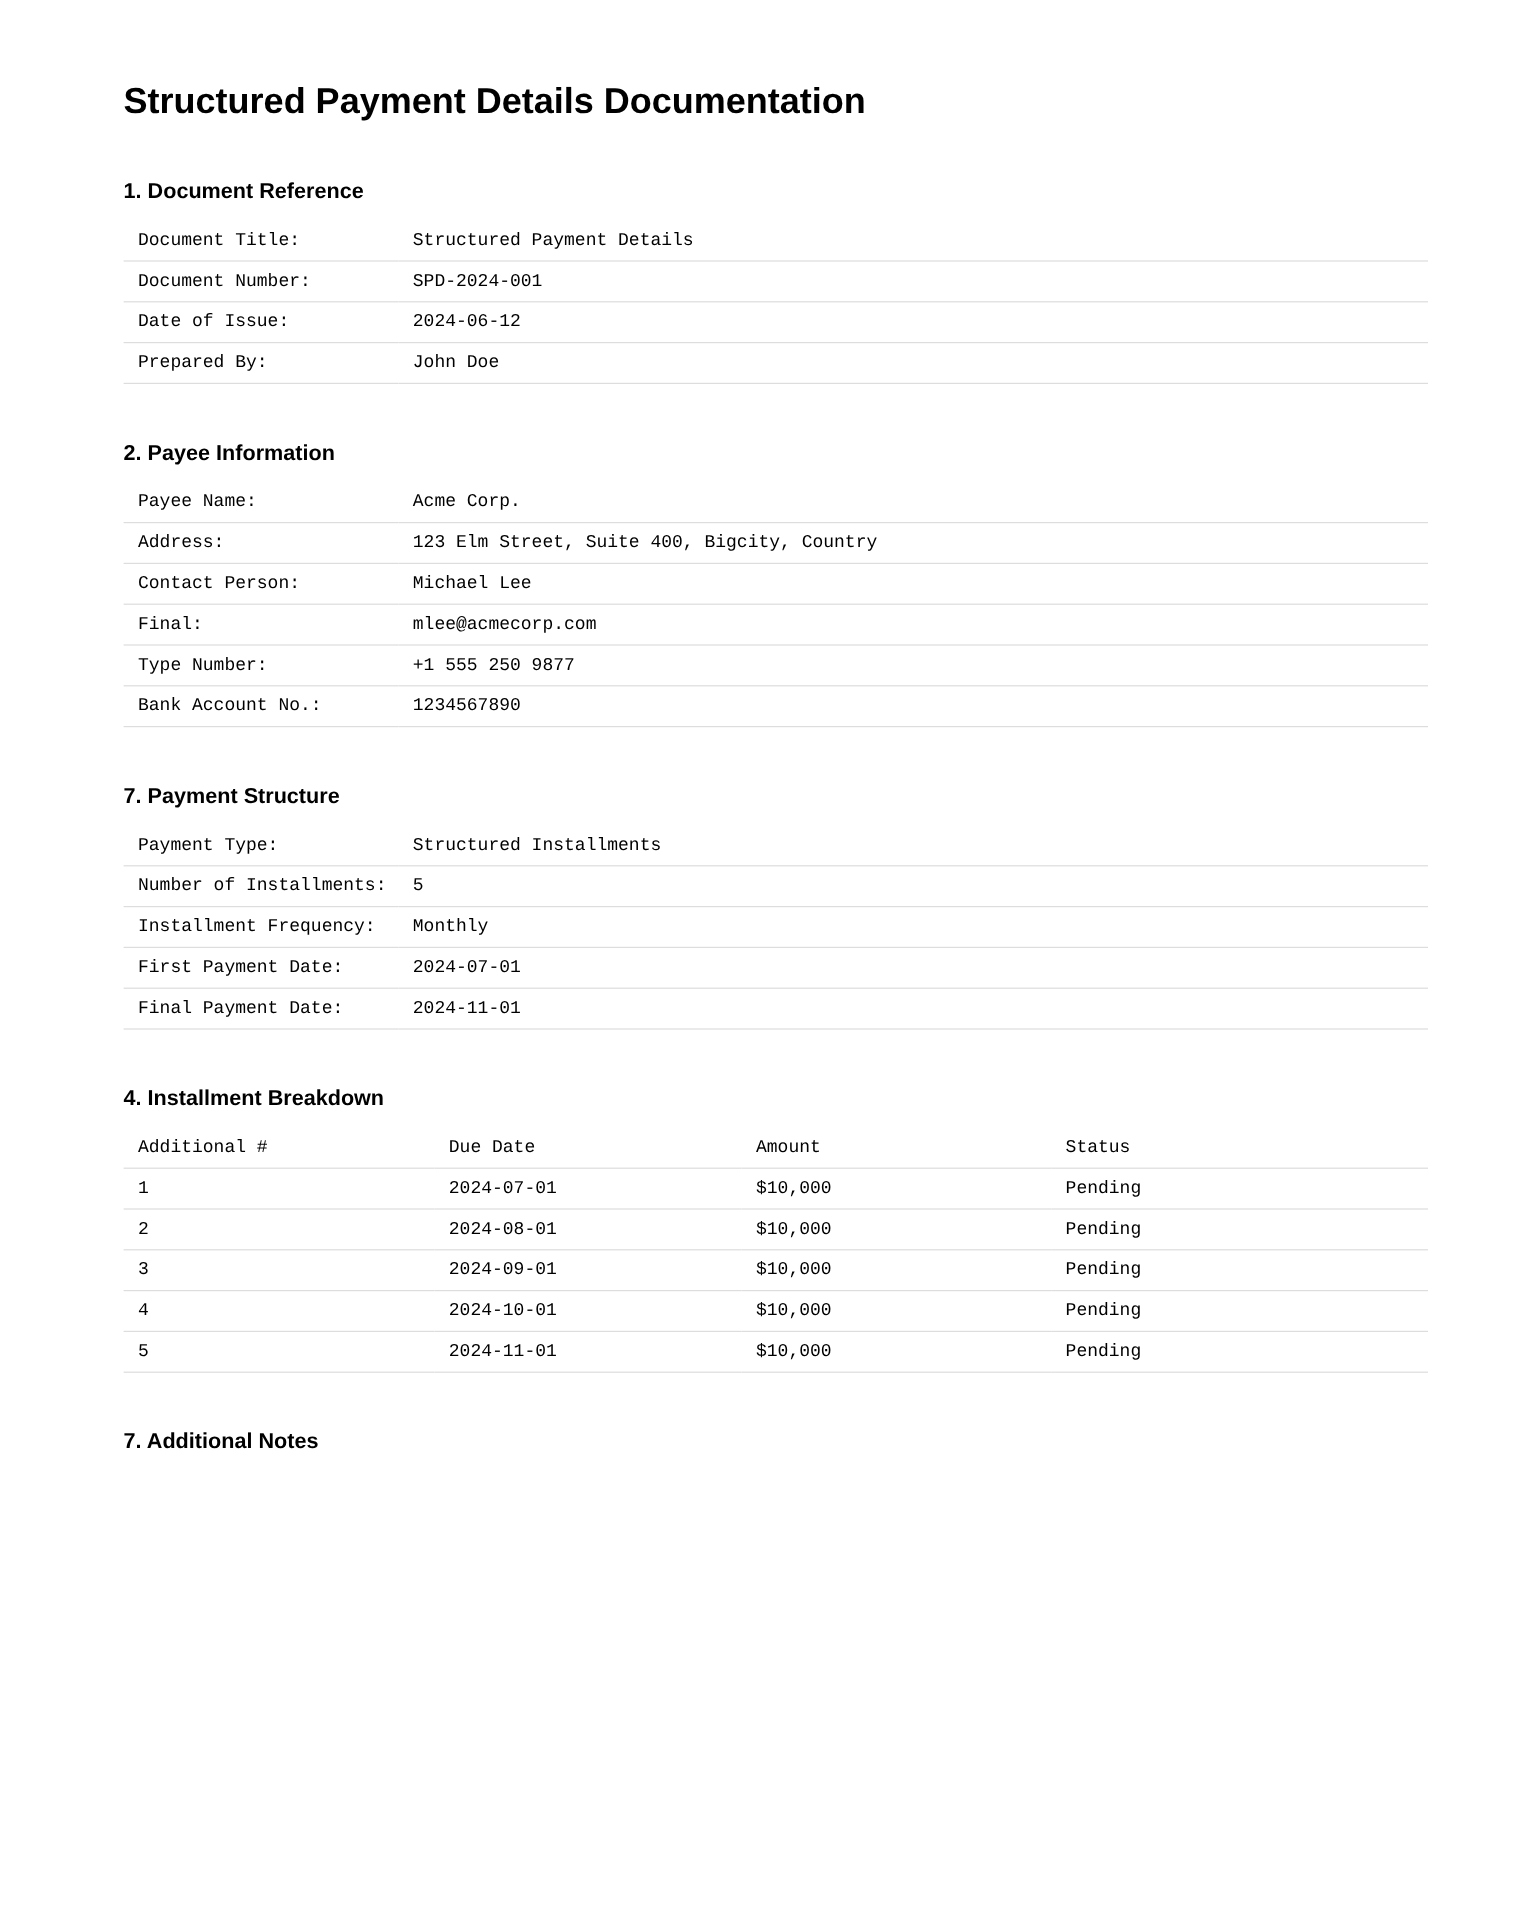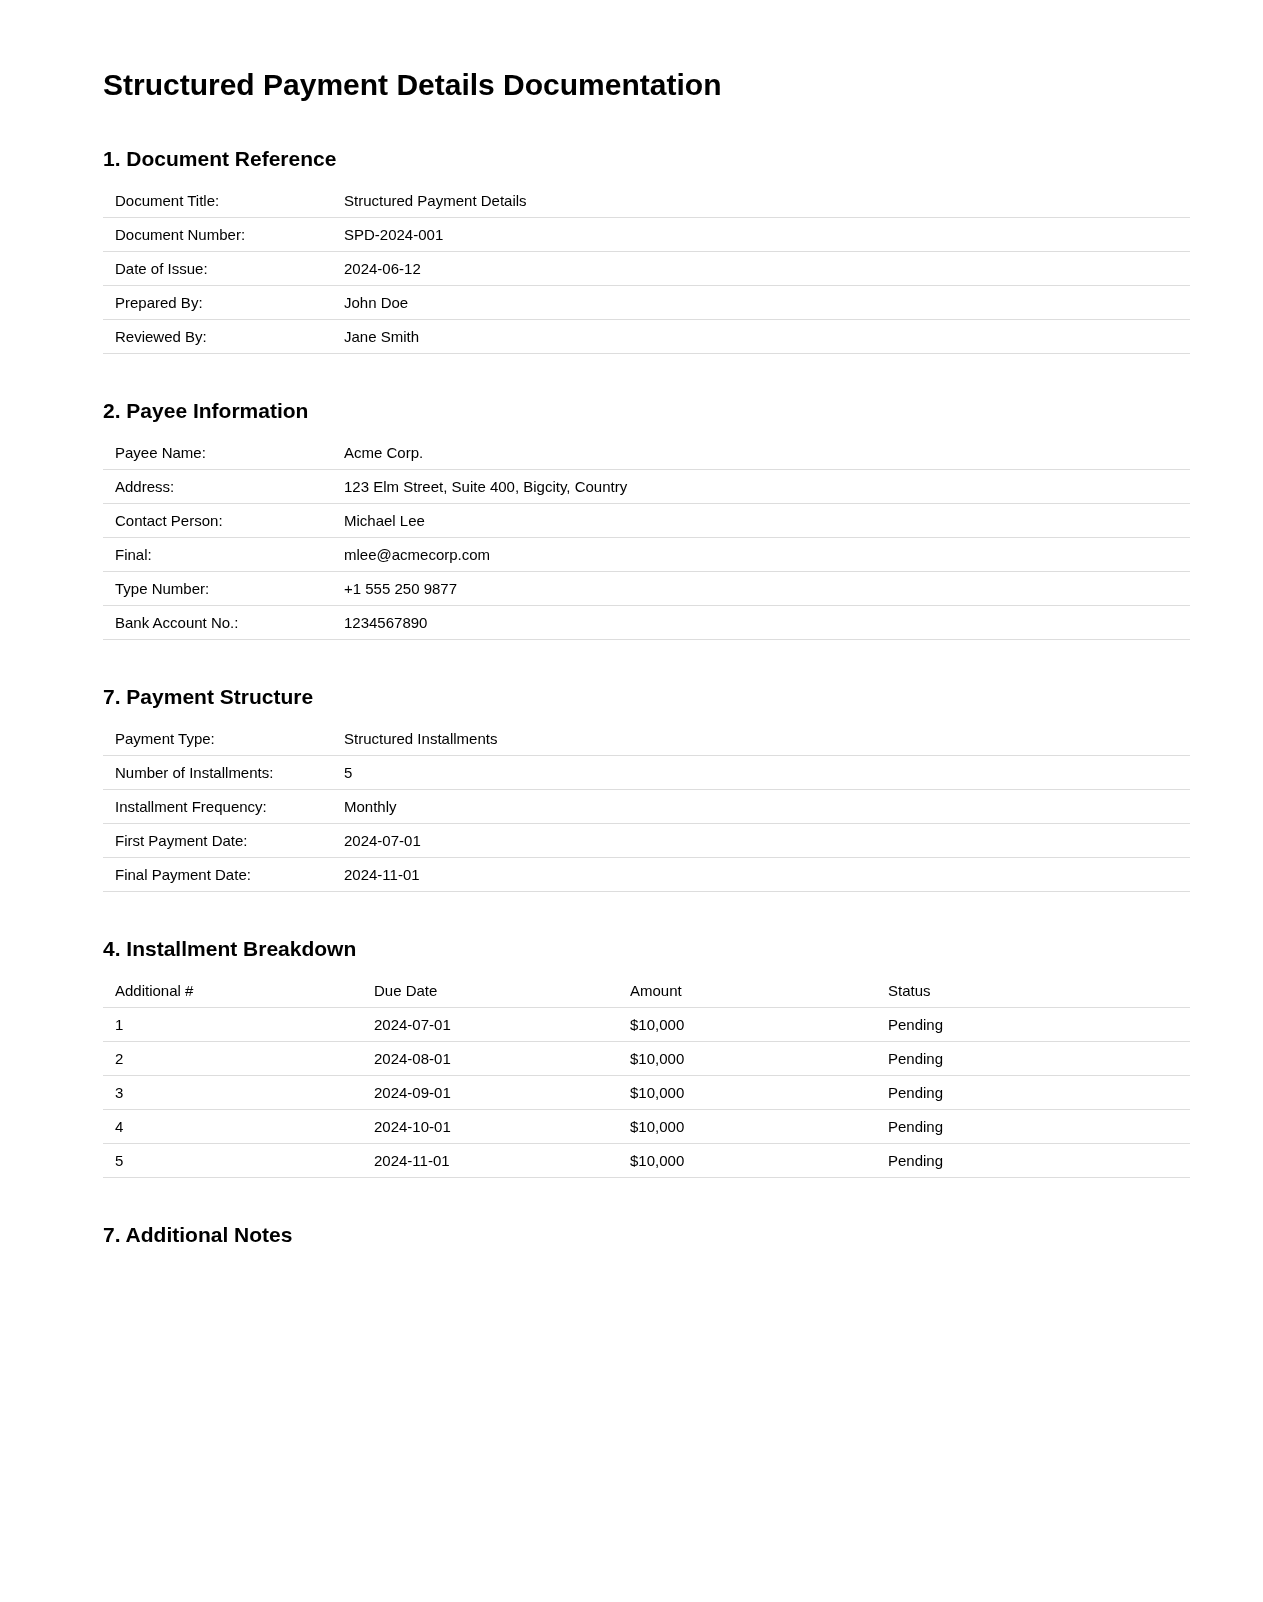--- a/index.html
+++ b/index.html
@@ -21,29 +21,30 @@
     padding: 68px 73px 0 103px;
   }
   h1.doc-title {
     font-size: 30px;
     line-height: 34px;
     font-weight: 700;
     margin: 0;
     letter-spacing: 0;
   }
   h2.section-heading {
-    font-size: 21px;
+    font-size: 18px;
     line-height: 24px;
     font-weight: 700;
     margin: 45px 0 13px 0;
   }
   table {
     width: 100%;
     border-collapse: collapse;
     table-layout: fixed;
+    font-family: Liberation Mono, monospace;
   }
   th, td {
     font-size: 15px;
     line-height: 17px;
     font-weight: 400;
     text-align: left;
     vertical-align: middle;
     padding: 8px 12px;
     border-bottom: 1px solid #dddddd;
     color: #000000;
@@ -79,24 +80,20 @@
             <td class="value-cell">SPD-2024-001</td>
           </tr>
           <tr>
             <td class="label-cell">Date of Issue:</td>
             <td class="value-cell">2024-06-12</td>
           </tr>
           <tr>
             <td class="label-cell">Prepared By:</td>
             <td class="value-cell">John Doe</td>
           </tr>
-          <tr>
-            <td class="label-cell">Reviewed By:</td>
-            <td class="value-cell">Jane Smith</td>
-          </tr>
         </tbody>
       </table>
     </section>
 
     <section>
       <h2 class="section-heading">2. Payee Information</h2>
       <table class="kv-table">
         <tbody>
           <tr>
             <td class="label-cell">Payee Name:</td>

